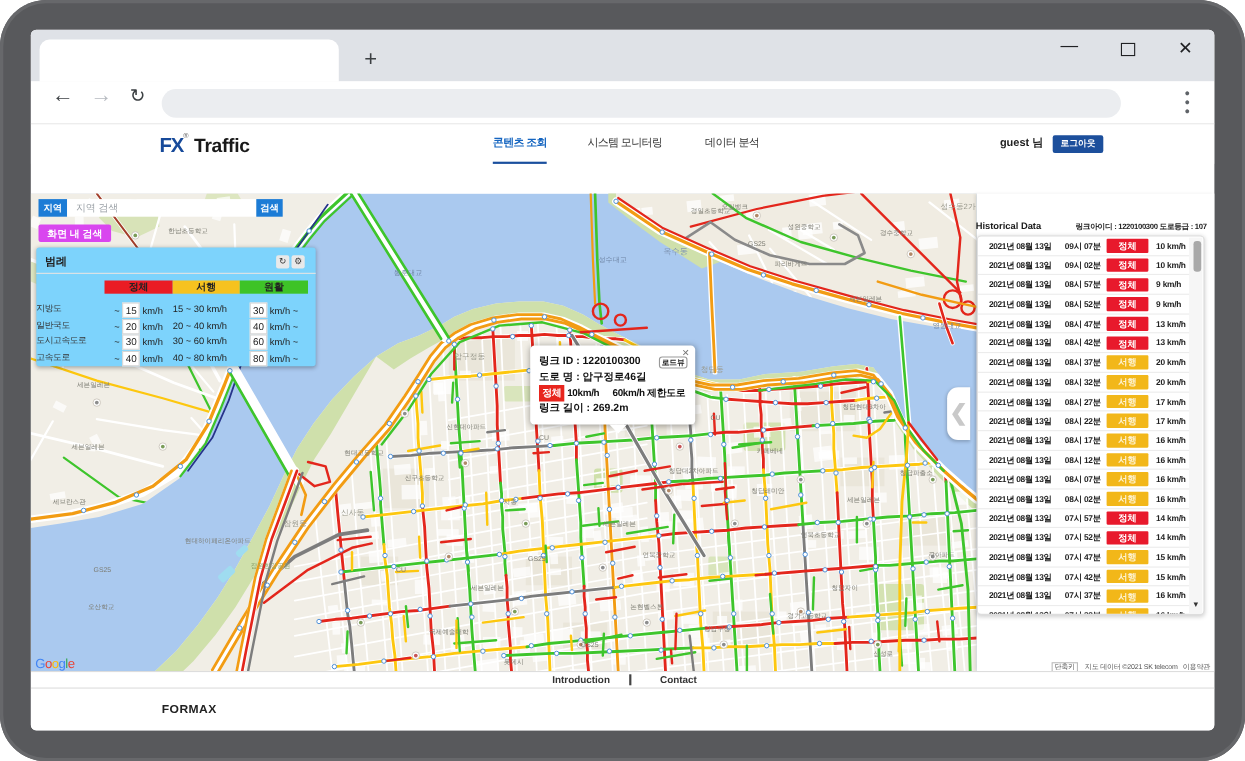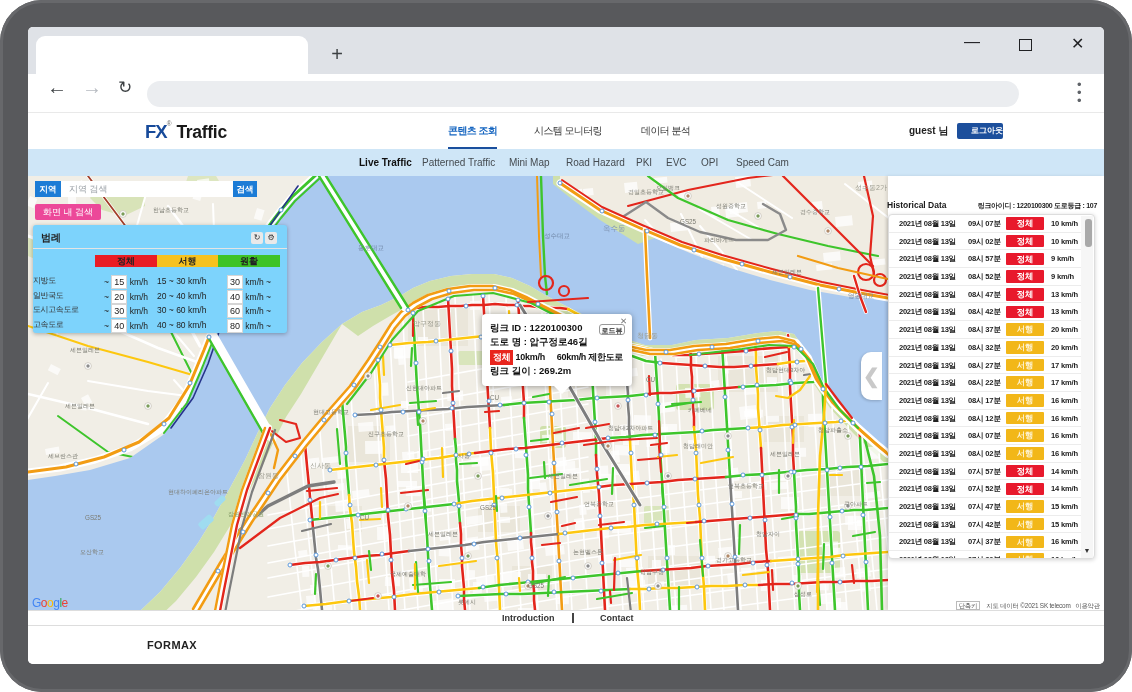--- a/index.html
+++ b/index.html
@@ -20,33 +20,33 @@
 #apphead{position:absolute;left:0;top:85px;width:1076px;height:37px;background:#fff;border-top:1px solid #e9e9e9}
 #logo{position:absolute;left:117px;top:8px;font-size:17.5px}
 #logo .fx{color:#174a9a;font-weight:800;letter-spacing:-1px;font-size:18.5px}
 #logo .reg{color:#6a6a6a;font-size:6.5px;vertical-align:top;position:relative;top:-1px}
 #logo .tr{color:#191919;font-weight:600;margin-left:5px;letter-spacing:-0.3px}
 .hnav{position:absolute;top:0;height:36px;line-height:36px;font-size:10px;letter-spacing:-0.6px;color:#333}
 #hn1{left:420px;color:#1565c0;font-weight:bold;border-bottom:2px solid #1a4f9e}
 #hn2{left:506px}
 #hn3{left:613px}
 #guest{position:absolute;left:881px;top:0;height:36px;line-height:36px;font-size:10px;font-weight:bold;color:#222}
-#logout{position:absolute;left:929px;top:10px;width:46px;height:16px;background:#1c4f9c;color:#fff;font-size:8px;text-align:right;line-height:16px;border-radius:2px;font-weight:bold}
+#logout{position:absolute;left:929px;top:10px;width:46px;height:16px;background:#1c4f9c;color:#fff;font-size:8px;text-align:center;line-height:16px;border-radius:2px;font-weight:bold}
 
 #subnav{position:absolute;left:0;top:122px;width:1076px;height:27px;background:#cfe6f7}
 .snav{position:absolute;top:0;height:27px;line-height:27px;font-size:10px;color:#454b50}
 
 #main{position:absolute;left:0;top:149px;width:1076px;height:434px;background:#fff}
 #map{position:absolute;left:0;top:0;width:860px;height:434px}
 
 #srow{position:absolute;left:7px;top:5px;height:16px}
 #jiyeok{position:absolute;left:0;top:0;width:26px;height:16px;background:#1c7cd6;color:#fff;font-size:8.5px;font-weight:bold;text-align:center;line-height:16px}
 #sinput{position:absolute;left:26px;top:0;width:172px;height:16px;background:#fff;color:#9aa0a6;font-size:9px;line-height:16px;padding-left:8px}
 #sbtn{position:absolute;left:198px;top:0;width:24px;height:16px;background:#1c7cd6;color:#fff;font-size:8.5px;font-weight:bold;text-align:center;line-height:16px}
-#sbtn2{position:absolute;left:7px;top:28px;width:66px;height:16px;background:#ec4899;color:#fff;font-size:9px;font-weight:normal;text-align:center;line-height:16px;border-radius:2px}
+#sbtn2{position:absolute;left:7px;top:28px;width:66px;height:16px;background:#d946ef;color:#fff;font-size:9px;font-weight:bold;text-align:center;line-height:16px;border-radius:2px}
 
 #legend{position:absolute;left:5px;top:49px;width:254px;height:108px;background:#7dd3fc;border-radius:3px;box-shadow:0 1px 4px rgba(0,0,0,.3);font-size:8.5px;color:#222}
 #legend .ttl{position:absolute;left:8px;top:6px;font-size:10px;font-weight:bold}
 #legend .ibtn{position:absolute;top:7px;width:12px;height:12px;background:#e9e9e9;border-radius:2px;text-align:center;line-height:12px;font-size:8px;color:#333}
 #legend .hr{position:absolute;left:0;top:23px;width:254px;border-top:1px solid #e4e4e4}
 .chip{position:absolute;top:30px;height:12px;line-height:12px;text-align:center;font-weight:bold;font-size:9px;color:#222}
 .lrow{position:absolute;height:12px;line-height:12px}
 .llab{position:absolute;left:0;width:47px;text-align:left;color:#333;font-size:8px;letter-spacing:-0.4px}
 .lc1{position:absolute;left:62px;width:62px;text-align:center}
 .lc2{position:absolute;left:124px;width:61px;text-align:left}
@@ -110,30 +110,20 @@
     <div id="urlbar"></div>
     <div id="dots3">•<br>•<br>•</div>
   </div>
   <div id="apphead">
     <div id="logo"><span class="fx">FX</span><span class="reg">®</span><span class="tr">Traffic</span></div>
     <div class="hnav" id="hn1">콘텐츠 조회</div>
     <div class="hnav" id="hn2">시스템 모니터링</div>
     <div class="hnav" id="hn3">데이터 분석</div>
     <div id="guest">guest 님</div>
     <div id="logout">로그아웃</div>
-  </div>
-  <div id="subnav">
-    <span class="snav" style="left:331px;font-weight:bold;color:#111">Live Traffic</span>
-    <span class="snav" style="left:394px">Patterned Traffic</span>
-    <span class="snav" style="left:481px">Mini Map</span>
-    <span class="snav" style="left:538px">Road Hazard</span>
-    <span class="snav" style="left:608px">PKI</span>
-    <span class="snav" style="left:638px">EVC</span>
-    <span class="snav" style="left:673px">OPI</span>
-    <span class="snav" style="left:708px">Speed Cam</span>
   </div>
   <div id="main">
     <svg id="map" viewBox="0 0 860 434">
           <rect x="0" y="0" width="860" height="434" fill="#aac9ef"></rect>
           <polygon points="0,-1 287,-1 262,24 240,52 222,79 208,106 196,134 185,164 172,196 157,229 135,259 102,282 62,294 27,300 0,304 0,304" fill="#f1eee6"></polygon>
           <polygon points="525,-1 532,5 549,17 572,32 597,46 627,62 662,77 702,92 742,104 782,114 822,121 860,124 860,-1" fill="#f0ece2"></polygon>
           <polygon points="112,435 132,416 152,392 170,367 186,341 202,312 217,284 230,256 242,232 257,209 274,187 294,166 314,148 334,136 353,129 372,120 385,112 402,105 423,100 444,98 466,98 484,102 502,110 517,119 532,127 552,137 572,149 594,162 617,169 644,169 668,164 700,162 730,157 750,155 766,158 776,172 784,196 800,220 824,246 845,264 860,276 860,435" fill="#f1eee6"></polygon>
           <defs>
             <clipPath id="cs">
               <polygon points="112,435 132,416 152,392 170,367 186,341 202,312 217,284 230,256 242,232 257,209 274,187 294,166 314,148 334,136 353,129 372,120 385,112 402,105 423,100 444,98 466,98 484,102 502,110 517,119 532,127 552,137 572,149 594,162 617,169 644,169 668,164 700,162 730,157 750,155 766,158 776,172 784,196 800,220 824,246 845,264 860,276 860,435" fill="#fff"></polygon>

